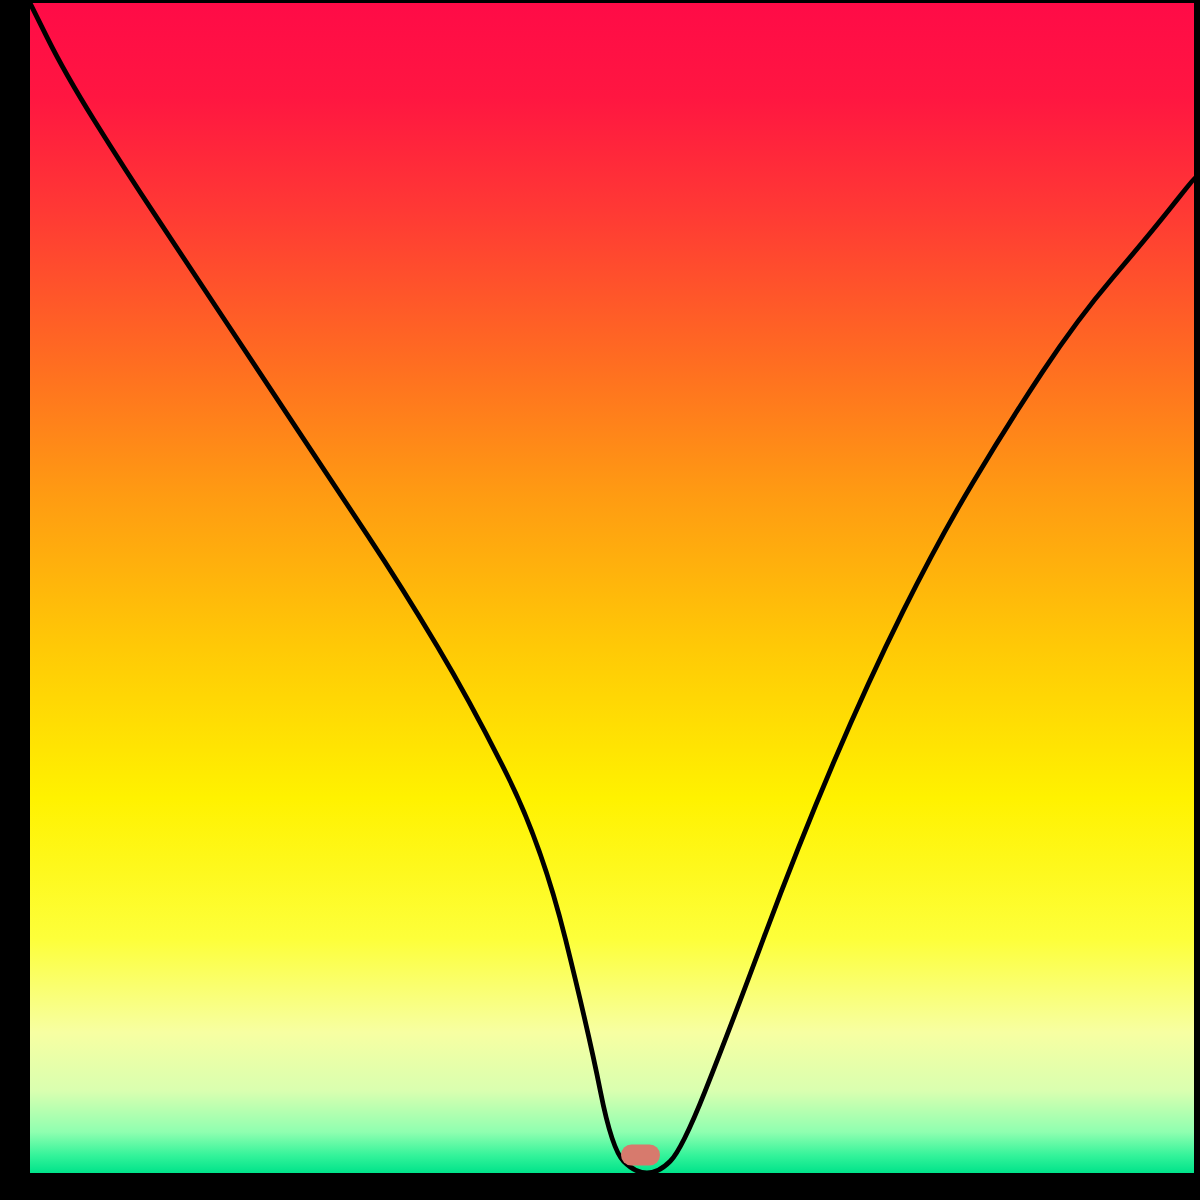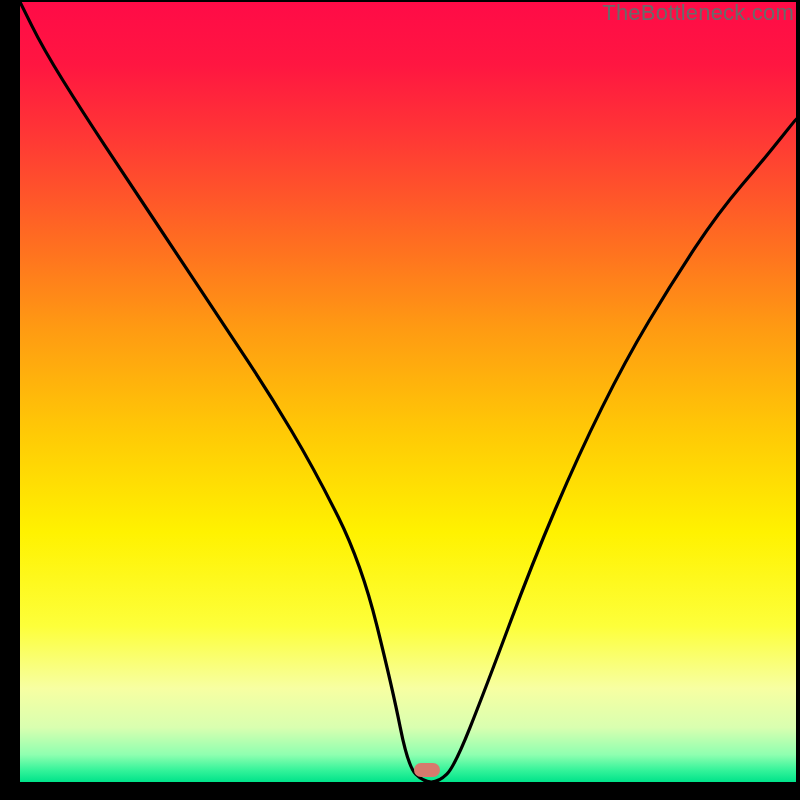--- a/index.html
+++ b/index.html
@@ -78,14 +78,13 @@
       <rect x="0" y="0" width="776" height="780" fill="url(#bg-grad)"></rect>
     </svg>
 
     <svg class="curve-svg" viewBox="0 0 776 780" preserveAspectRatio="none">
       <path id="curve-path" d="M 0 0 Q 0 0 11.639999999999999 23.400000000000034 Q 23.279999999999998 46.80000000000007 42.68 78.00000000000006 Q 62.08 109.20000000000005 85.36000000000001 144.3 Q 108.64000000000001 179.39999999999998 131.92000000000002 214.49999999999994 Q 155.20000000000002 249.5999999999999 178.48000000000002 284.69999999999993 Q 201.76000000000002 319.8 225.04000000000002 354.9 Q 248.32 390 271.6 429 Q 294.88 468 318.15999999999997 514.8 Q 341.44 561.5999999999999 356.96 624 Q 372.47999999999996 686.4 380.24 725.4 Q 388 764.4 395.76 772.2 Q 403.52000000000004 780 411.28000000000003 780 Q 419.04 780 426.80000000000007 772.2 Q 434.56000000000006 764.4 450.08000000000004 725.4 Q 465.59999999999997 686.4 488.88 624 Q 512.16 561.5999999999999 535.44 507 Q 558.72 452.40000000000003 582 405.6 Q 605.28 358.79999999999995 628.56 319.79999999999995 Q 651.84 280.8 675.12 245.70000000000002 Q 698.4 210.60000000000002 721.68 183.3 Q 744.9599999999999 156 760.48 136.5 T 776 117" fill="none" stroke="#000" stroke-width="3.2" stroke-linecap="round" stroke-linejoin="round"></path>
     </svg>
 
     <div id="marker" class="bottleneck-marker" style="left: 407.4px; top: 768.3px; background: rgb(215, 122, 109);"></div>
   </div>
 
-  <div class="watermark">TheBottleneck.com</div>
 </div>
 
 </body></html>

